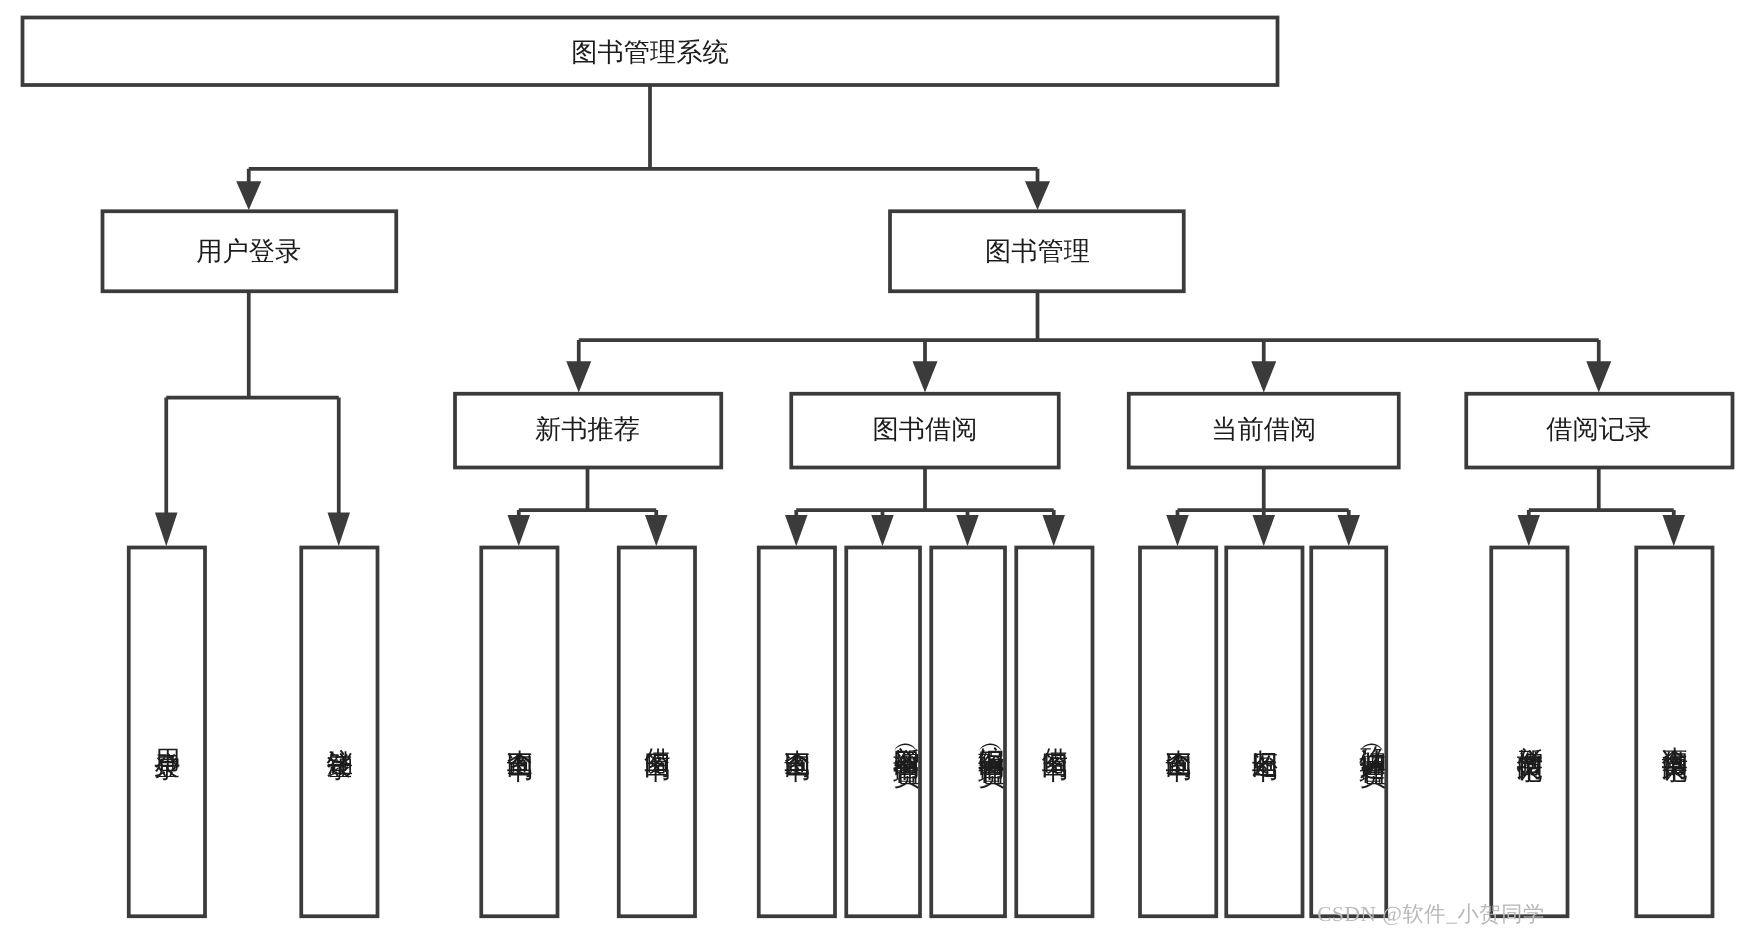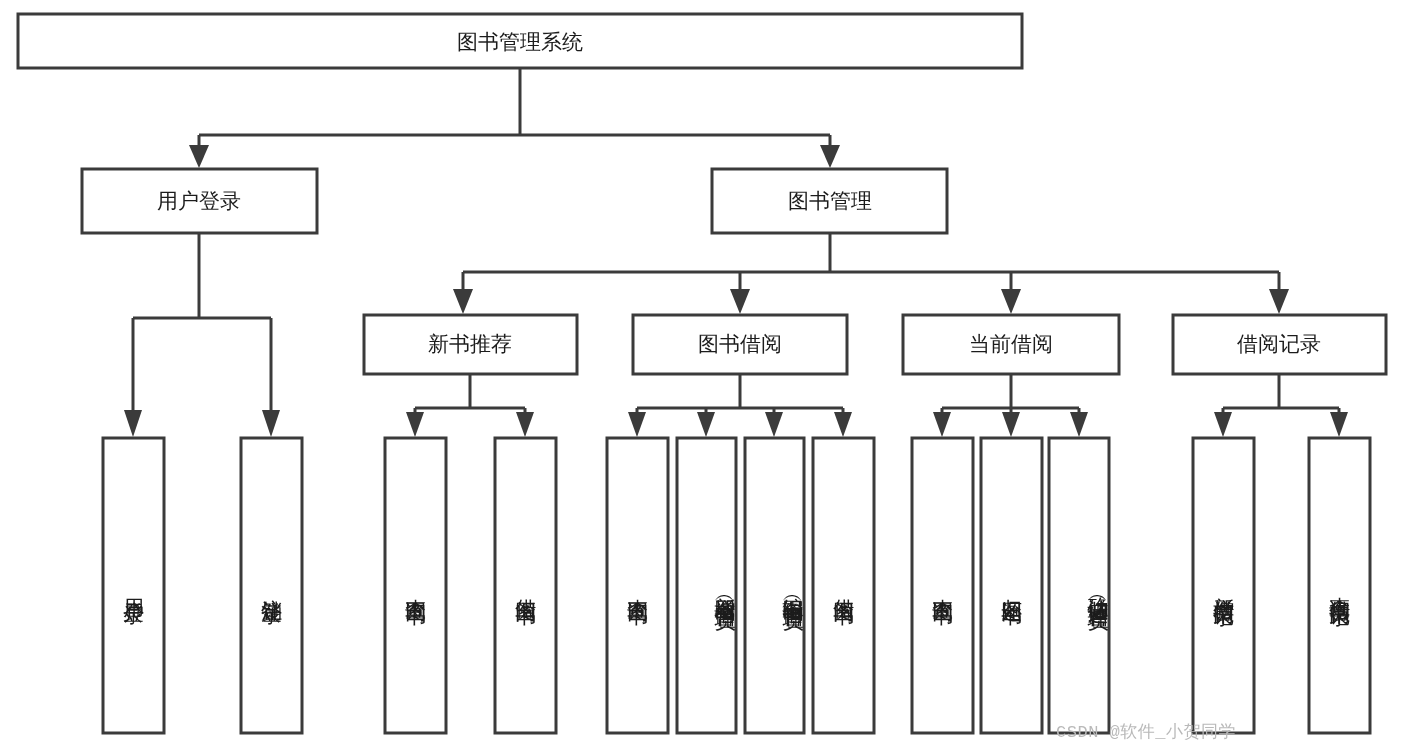--- a/index.html
+++ b/index.html
@@ -62,21 +62,21 @@
     white-space: nowrap;
     pointer-events: none;
   }
   .vertical-label.centered {
     align-items: center;
   }
   #watermark {
     position: absolute;
     right: 8px;
     bottom: 4px;
-    font-family: Liberation Mono, monospace;
+    font-family: Liberation Serif, serif;
     font-size: 17px;
     color: #b9b9b9;
     white-space: nowrap;
     letter-spacing: 0.5px;
   }
 </style>
 </head>
 <body>
 
 <div id="diagram-root">

